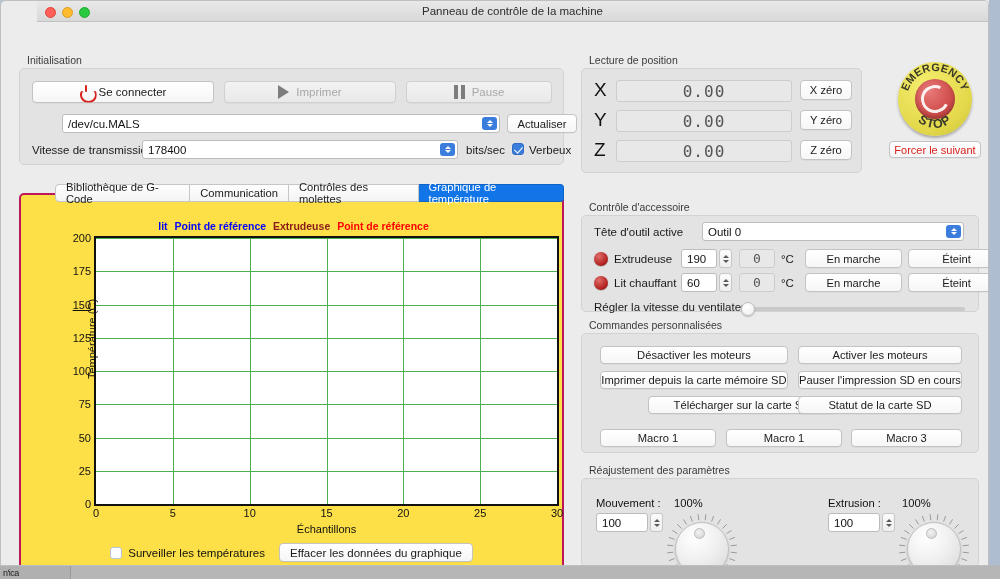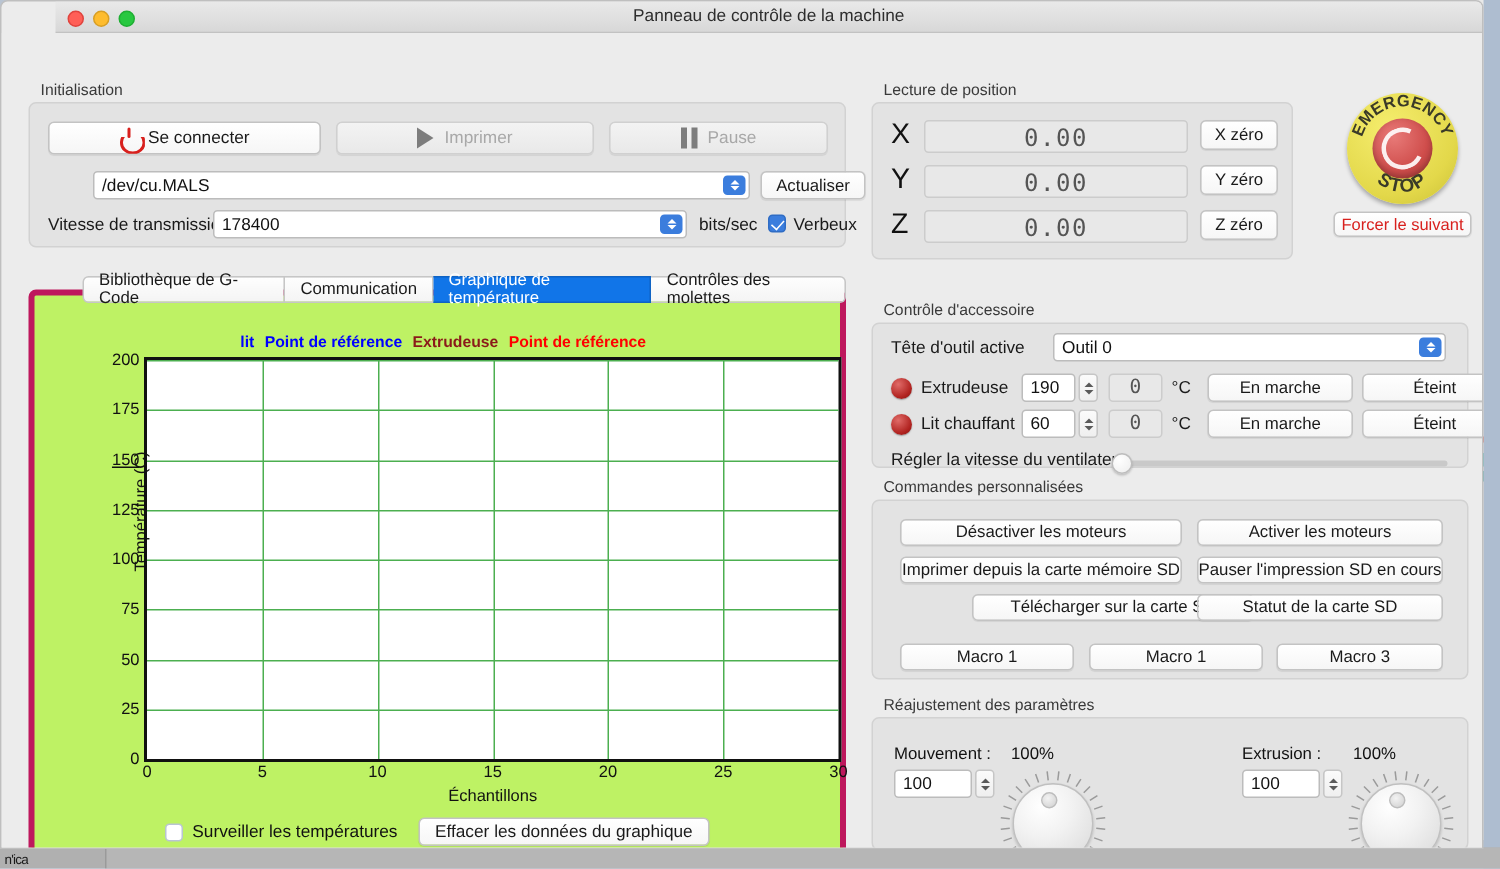--- a/index.html
+++ b/index.html
@@ -176,21 +176,21 @@
     height: 18px; padding: 0 10px; font-size: 11.2px; color:#1a1a1a;
     background: linear-gradient(#fefefe,#f4f4f4);
     border: 1px solid #c6c6c6; border-left-width: 0;
     display:flex; align-items:center; cursor: default;
   }
   .tab:first-child { border-left-width: 1px; border-radius: 4px 0 0 4px; }
   .tab:last-child { border-radius: 0 4px 4px 0; }
   .tab.active { background: #1175e8; color:#fff; border-color:#0f63c4; }
   .tabbody {
     position: absolute; left:0; top:9px; right:0; bottom:0;
-    background: #bef264; border: 4px solid #be185d; border-radius: 5px;
+    background: #fde047; border: 2px solid #be185d; border-radius: 5px;
   }
 
   
   .chart-wrap { position:absolute; left:0; top:0; width:545px; height:340px; }
   .legend {
     position:absolute; left:0; right:0; top:25px; text-align:center;
     font-size: 10.5px; font-weight: bold;
   }
   .legend span { margin: 0 2px; }
   .plot {
@@ -376,25 +376,25 @@
       </div>
 
       <div id="tabpanel">
         <div class="tabs">
           <div class="tab">
               <span>Bibliothèque de G-Code</span>
             </div>
           <div class="tab">
               <span>Communication</span>
             </div>
+          <div class="tab">
+              <span>Contrôles des molettes</span>
+            </div>
           <div class="tab active">
               <span>Graphique de température</span>
-            </div>
-          <div class="tab">
-              <span>Contrôles des molettes</span>
             </div>
         </div>
 
         <div class="tabbody">
           <div class="chart-wrap">
 
             <div class="legend">
               <span style="color:#0000ff">lit</span>
               <span style="color:#0000ff">Point de référence</span>
               <span style="color:#8b1a1a">Extrudeuse</span>

